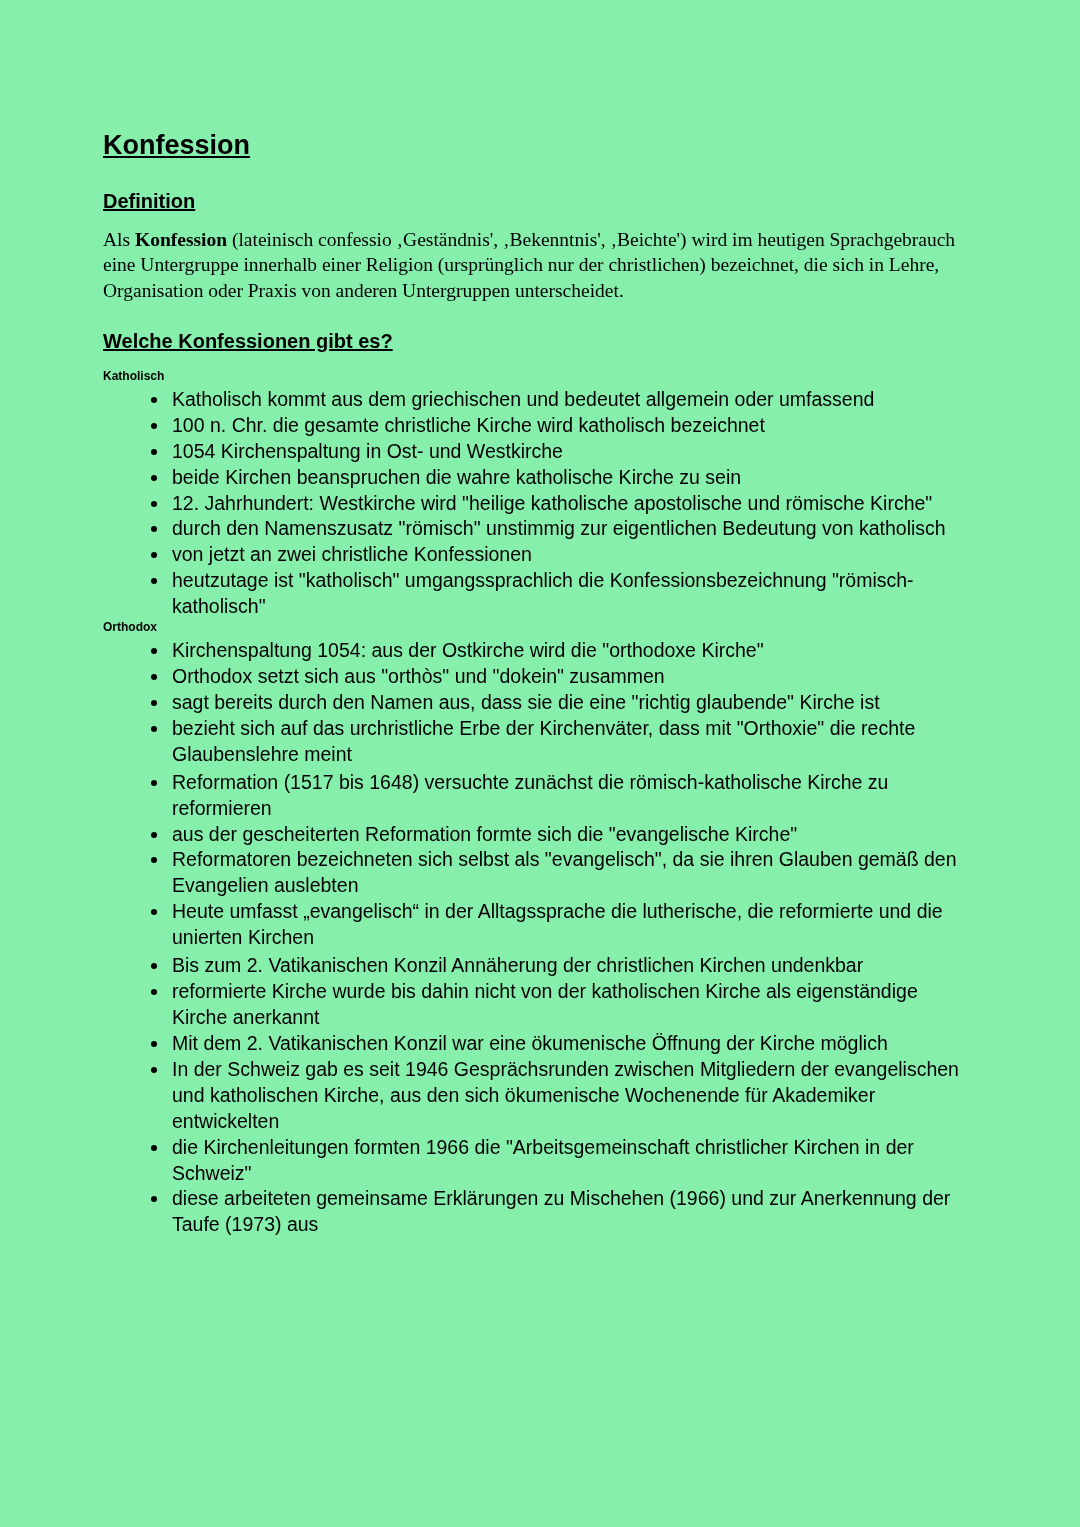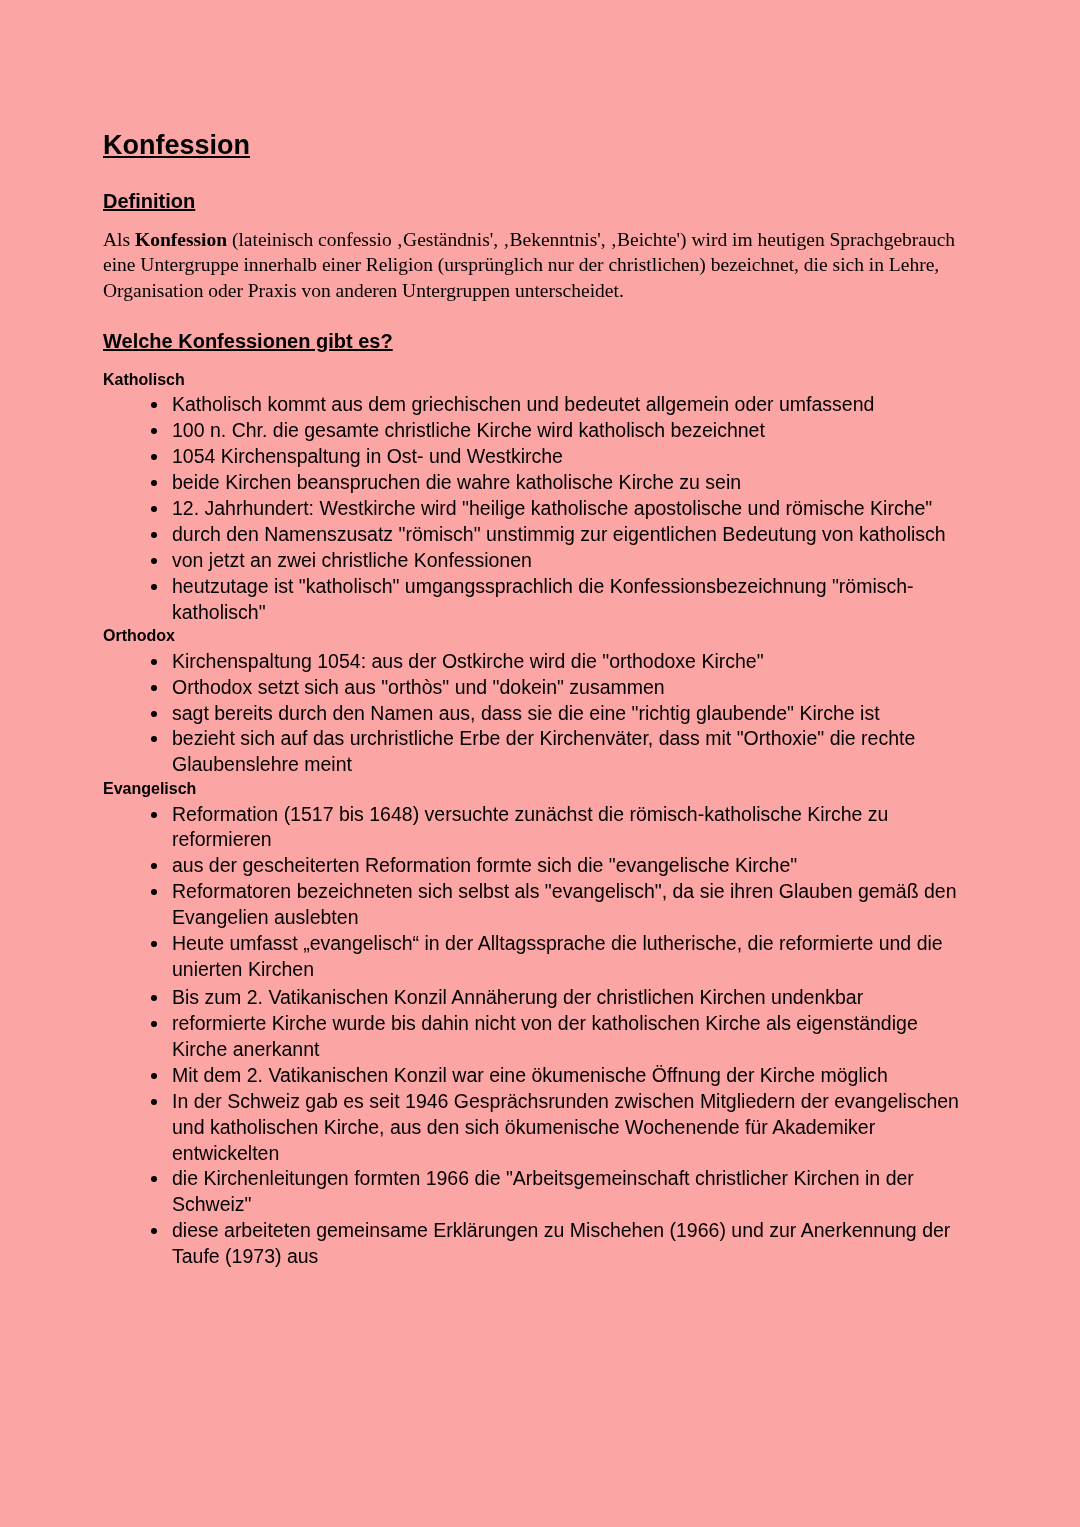--- a/index.html
+++ b/index.html
@@ -9,37 +9,37 @@
     min-height: 1527px;
     font-family: "Liberation Sans", sans-serif;
     color: #000000;
     font-size: 19.5px;
     line-height: 1.33;
   }
   .page {
     width: 1080px;
     min-height: 1527px;
     padding: 128px 108px 60px 103px;
-    background: #fca5a5;
+    background: #86efac;
   }
   .doc-title {
     font-size: 27px;
     font-weight: bold;
     text-decoration: underline;
     margin-bottom: 24px;
   }
   .section-heading {
     font-size: 20px;
     font-weight: bold;
     text-decoration: underline;
     margin-bottom: 12px;
   }
   .section-heading.mt { margin-top: 24px; }
   .sub-heading {
-    font-size: 16px;
+    font-size: 12px;
     font-weight: bold;
     margin-top: 0;
   }
   .sub-heading.mt { margin-top: 14px; }
   .sub-heading.gap-after { margin-bottom: 26px; }
   .intro-paragraph {
     margin-bottom: 4px;
     font-family: Liberation Serif, serif;
   }
   .intro-paragraph .bold { font-weight: bold; }
@@ -79,21 +79,20 @@
   </ul>
 
   <h3 class="sub-heading">Orthodox</h3>
   <ul class="bullet-list">
     <li>Kirchenspaltung 1054: aus der Ostkirche wird die "orthodoxe Kirche"</li>
     <li>Orthodox setzt sich aus "orthòs" und "dokein" zusammen</li>
     <li>sagt bereits durch den Namen aus, dass sie die eine "richtig glaubende" Kirche ist</li>
     <li>bezieht sich auf das urchristliche Erbe der Kirchenväter, dass mit "Orthoxie" die rechte Glaubenslehre meint</li>
   </ul>
 
-  <h3 class="sub-heading">Evangelisch</h3>
   <ul class="bullet-list">
     <li>Reformation (1517 bis 1648) versuchte zunächst die römisch-katholische Kirche zu reformieren</li>
     <li>aus der gescheiterten Reformation formte sich die "evangelische Kirche"</li>
     <li>Reformatoren bezeichneten sich selbst als "evangelisch", da sie ihren Glauben gemäß den Evangelien auslebten</li>
     <li>Heute umfasst „evangelisch“ in der Alltagssprache die lutherische, die reformierte und die unierten Kirchen</li>
   </ul>
 
   <ul class="bullet-list">
     <li>Bis zum 2. Vatikanischen Konzil Annäherung der christlichen Kirchen undenkbar</li>
     <li>reformierte Kirche wurde bis dahin nicht von der katholischen Kirche als eigenständige Kirche anerkannt</li>

